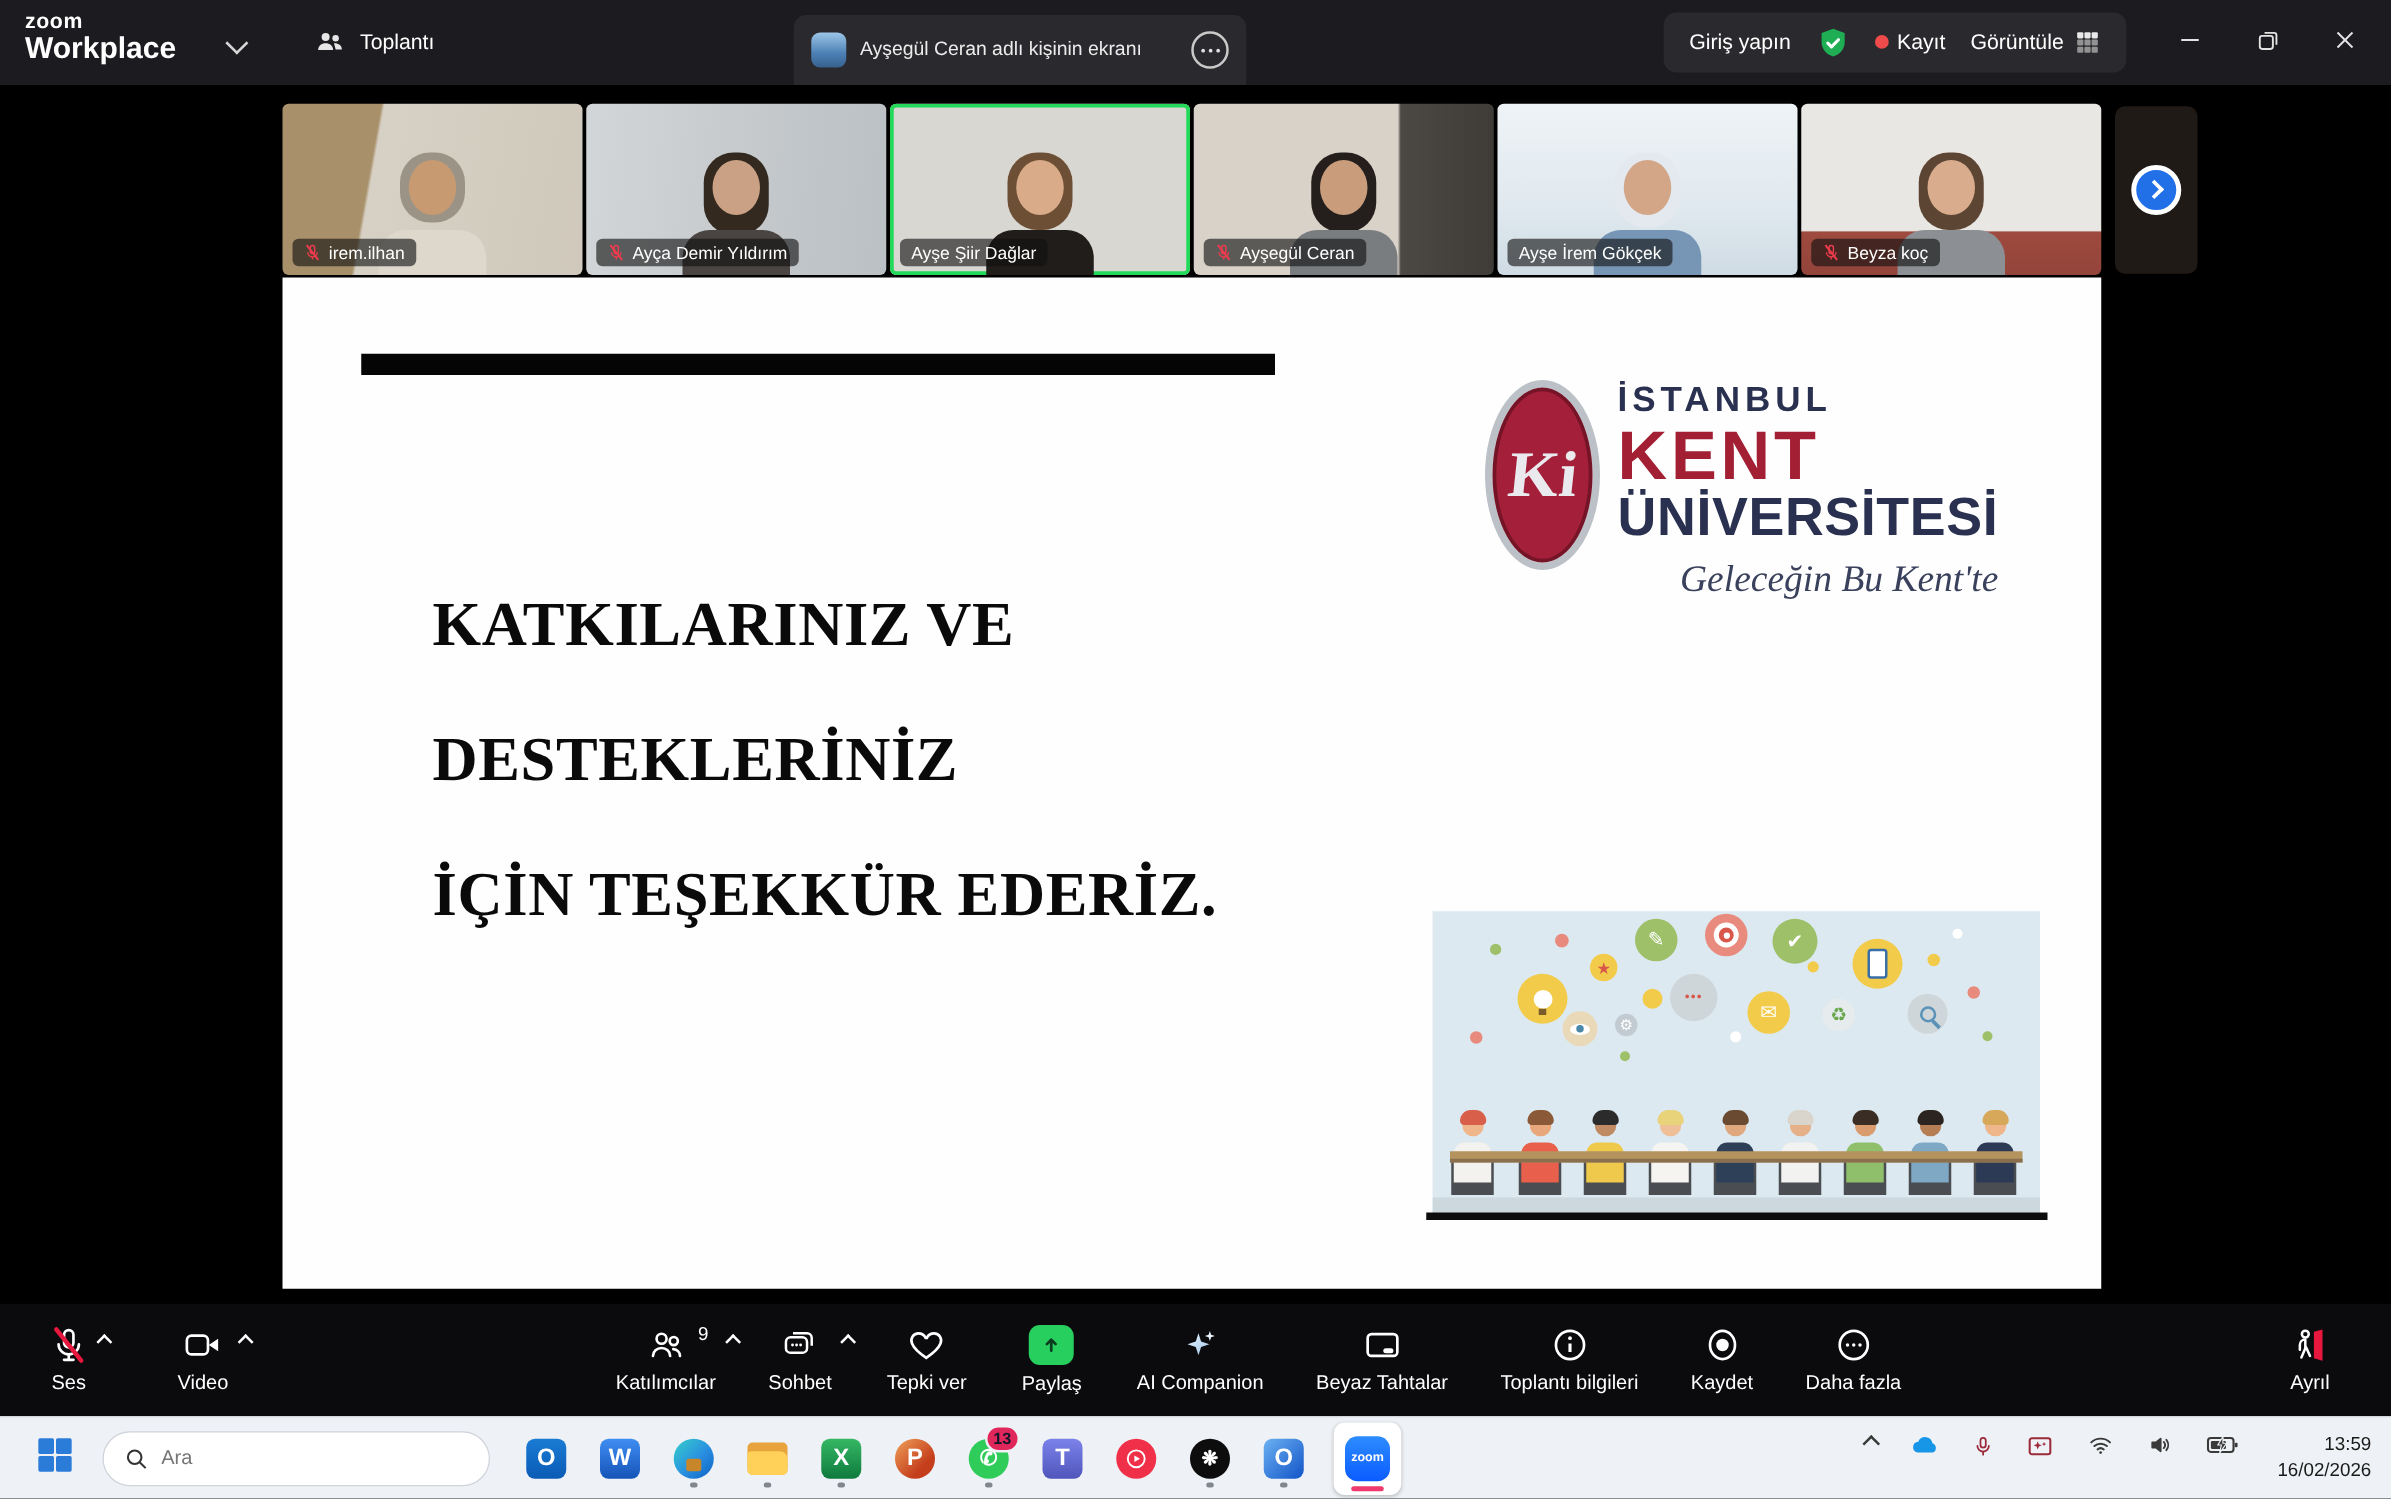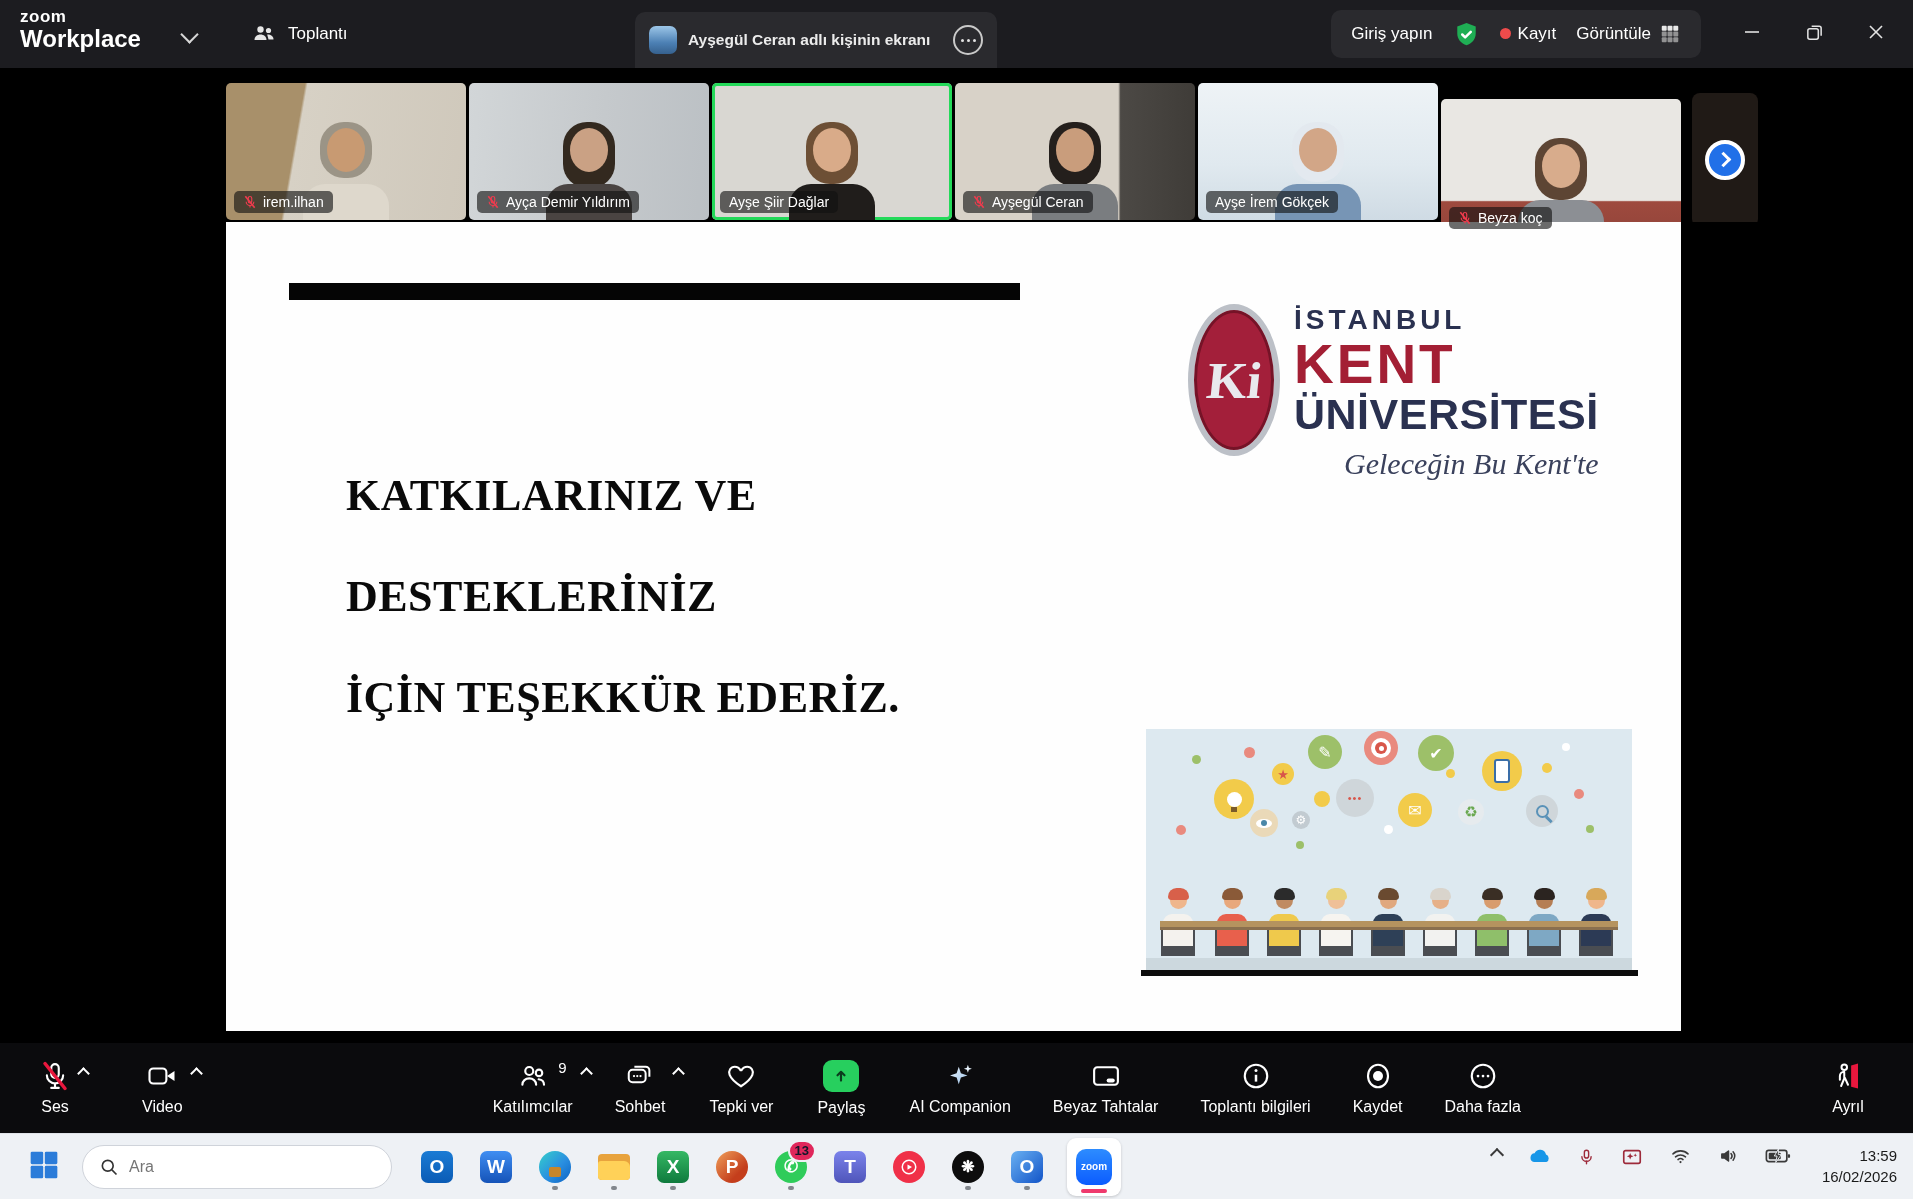--- a/index.html
+++ b/index.html
@@ -13,21 +13,21 @@
   .logo-zoom { font-size:17px; font-weight:700; letter-spacing:.5px; }
   .logo-work { font-size:24px; font-weight:600; }
   .tb-chevdown { position:absolute; left:183px; top:28px; width:13px; height:13px;
     border-left:2px solid #d7d7d7; border-top:2px solid #d7d7d7; transform:rotate(225deg); }
   .meeting-tab { position:absolute; left:252px; top:0; height:68px; display:flex; align-items:center;
     gap:12px; color:#fff; font-size:17px; }
   .screen-tab { position:absolute; left:635px; top:12px; width:362px; height:56px; background:#2a2a2e;
     border-radius:10px 10px 0 0; display:flex; align-items:center; gap:11px; padding:0 14px; }
   .tab-thumb { width:28px; height:28px; border-radius:7px;
     background:linear-gradient(180deg,#9cc6e8 0%,#4c80b4 60%,#36618e 100%); flex:0 0 auto; }
-  .tab-label { color:#ececec; font-size:15.5px; white-space:nowrap; overflow:hidden; flex:1;font-weight:bold; }
+  .tab-label { color:#ececec; font-size:15.5px; white-space:nowrap; overflow:hidden; flex:1; }
   .tab-more { width:30px; height:30px; border:2px solid #c9c9c9; border-radius:50%;
     color:#e2e2e2; display:flex; align-items:center; justify-content:center; flex:0 0 auto; }
   .tab-more .dots { display:flex; gap:3px; }
   .tab-more .dots i { width:3px; height:3px; border-radius:50%; background:#e2e2e2; }
   .right-cluster { position:absolute; right:212px; top:10px; height:48px; background:#2a2a2e;
     border-radius:10px; display:flex; align-items:center; gap:20px; padding:0 20px; color:#fff; font-size:17px; }
   .rec-dot { width:11px; height:11px; border-radius:50%; background:#ef4b4b; display:inline-block; margin-right:7px; }
   .view-wrap { display:flex; align-items:center; gap:8px; }
   .win-controls { position:absolute; right:6px; top:2px; height:60px; display:flex; align-items:center; }
   .win-btn { width:62px; height:54px; display:flex; align-items:center; justify-content:center; color:#e3e3e3; }
@@ -50,28 +50,28 @@
     display:flex; align-items:center; justify-content:center; }
   .next-circle i { width:11px; height:11px; border-right:3px solid #fff; border-top:3px solid #fff;
     transform:rotate(45deg); margin-left:-4px; }
 
   
   .p1 { background:linear-gradient(100deg,#a8906a 0%,#a8906a 30%,#d7d1c5 31%,#cfc8bb 100%); }
   .p2 { background:linear-gradient(95deg,#d2d6d8 0%,#c5c9cc 55%,#bbc0c4 100%); }
   .p3 { background:#d9d7d2; }
   .p4 { background:linear-gradient(90deg,#d8d2c8 0%,#d8d2c8 68%,#4c4945 69%,#3f3c38 100%); }
   .p5 { background:linear-gradient(180deg,#eef3f6 0%,#e0e9ef 60%,#cfdbe4 100%); }
-  .p6 { background:linear-gradient(180deg,#e9e7e3 0%,#e9e7e3 74%,#9e4a3e 75%,#93443a 100%);margin-top:16px; }
+  .p6 { background:linear-gradient(180deg,#e9e7e3 0%,#e9e7e3 74%,#9e4a3e 75%,#93443a 100%); }
 
   
   .content { position:absolute; top:222px; left:0; right:0; height:821px; background:#000; }
   .slide { position:absolute; left:226px; top:0; width:1455px; height:809px; background:#fefefe; }
   .slide-bar { position:absolute; left:63px; top:61px; width:731px; height:17px; background:#050505; }
   .slide-titles { position:absolute; left:120px; top:248px; display:flex; flex-direction:column; gap:50px;
-    font-family:"Liberation Serif", serif; font-weight:700; font-size:44px; color:#0a0a0a; letter-spacing:.5px; }
+    font-family:"Liberation Serif", serif; font-weight:700; font-size:50px; color:#0a0a0a; letter-spacing:.5px; }
   .uni-logo { position:absolute; left:962px; top:82px; display:flex; gap:14px; }
   .emblem { width:92px; height:152px; border-radius:50%; background:#a31f3a;
     border:6px solid #bcc0c7; box-shadow:inset 0 0 0 3px #751327; display:flex; align-items:center; justify-content:center; }
   .emblem span { font-family:"Liberation Serif", serif; font-size:52px; font-weight:700; color:#e9e9ee; transform:skewX(-6deg); }
   .uni-text { display:flex; flex-direction:column; }
   .uni-l1 { font-size:28px; font-weight:600; letter-spacing:4px; color:#2a3150; }
   .uni-l2 { font-size:55px; font-weight:800; letter-spacing:3px; color:#a31f34; line-height:1.02; }
   .uni-l3 { font-size:43px; font-weight:800; letter-spacing:.5px; color:#2a3150; line-height:1.05; }
   .uni-tag { font-family:"Liberation Serif", serif; font-style:italic; font-size:30px; color:#3a415c;
     align-self:flex-end; margin-top:10px; }

